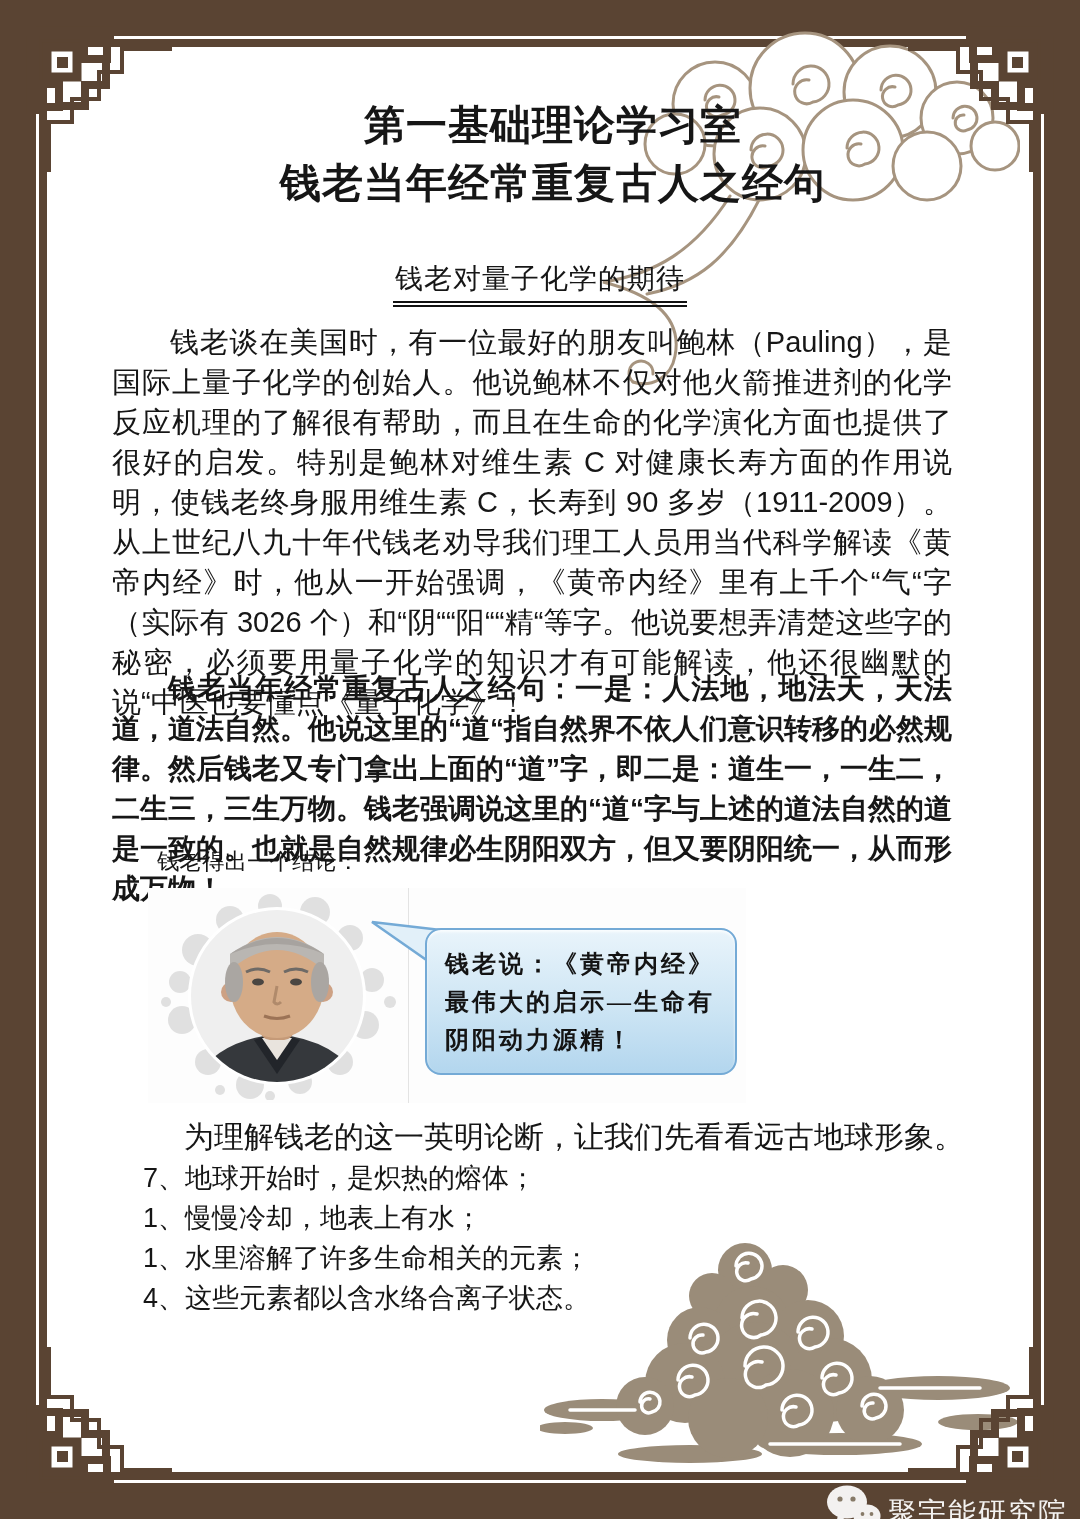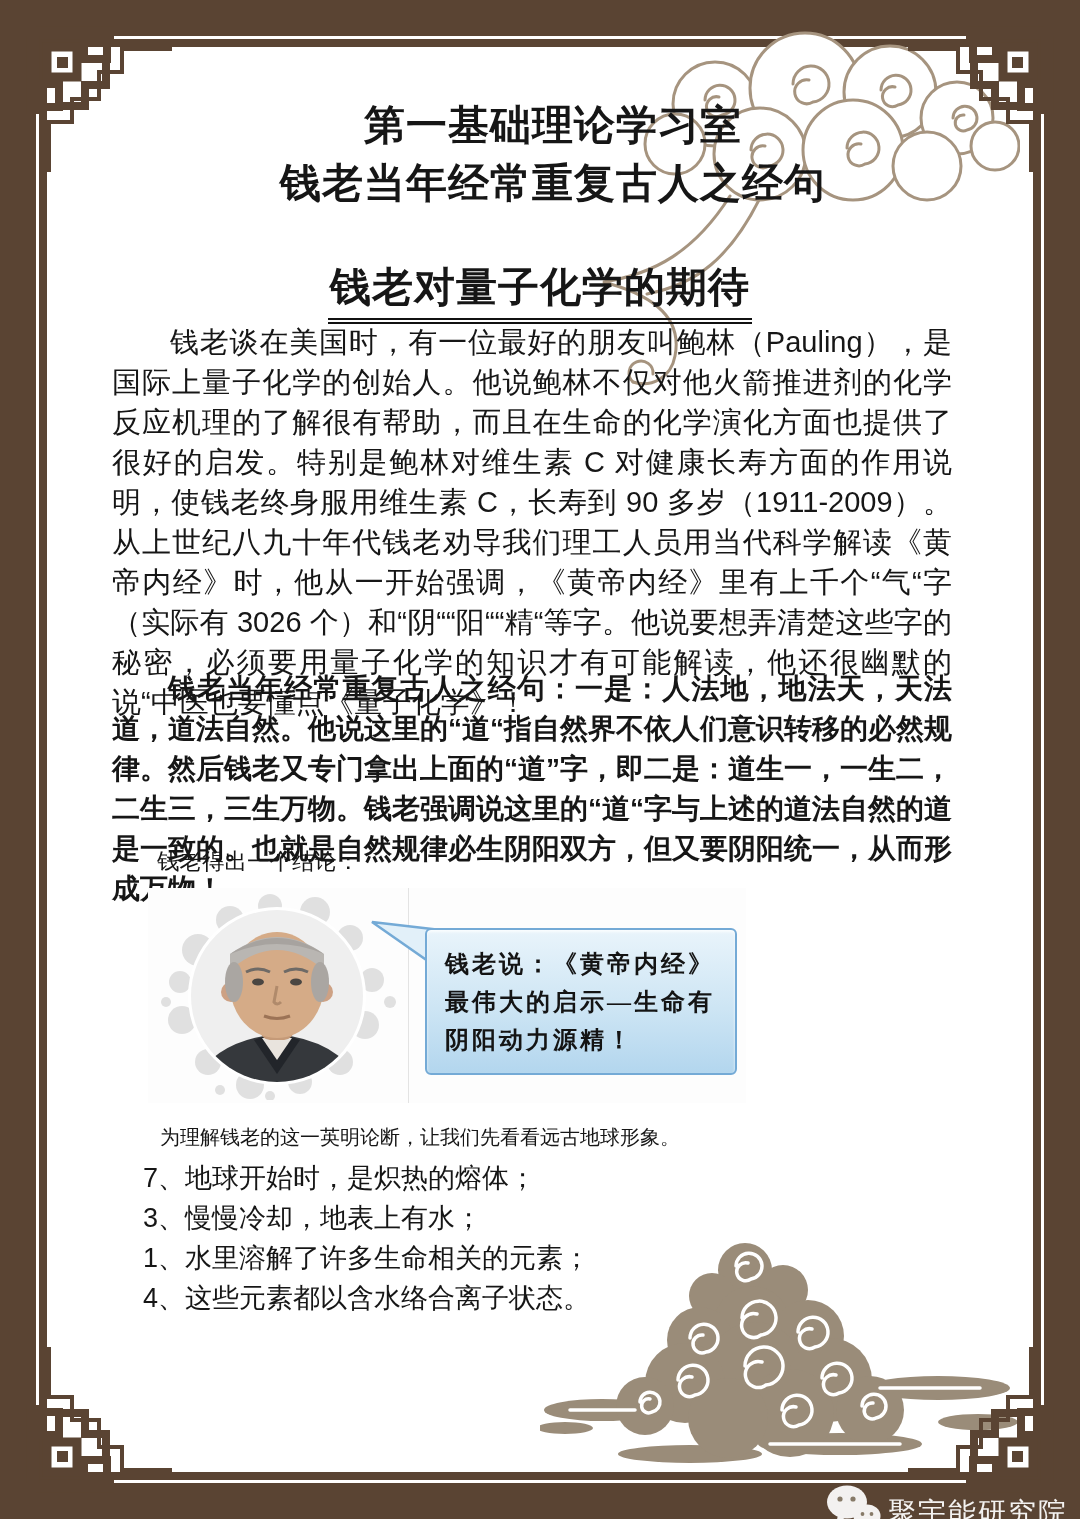--- a/index.html
+++ b/index.html
@@ -18,36 +18,36 @@
   
   .cloud-top{position:absolute;left:555px;top:26px;z-index:1;}
   .cloud-bottom{position:absolute;left:540px;top:1238px;z-index:1;}
 
   
   .txt{position:absolute;color:#161616;z-index:3;}
   .title-line{left:13px;width:100%;text-align:center;font-size:41px;font-weight:600;letter-spacing:1px;}
   .title-1{top:98px;}
   .title-2{top:156px;}
   .heading-wrap{top:260px;left:0;width:100%;text-align:center;}
-  .heading{display:inline-block;font-size:41px;font-weight:700;letter-spacing:1px;border-bottom:6px double #111;padding:0 2px 3px 2px;}
+  .heading{display:inline-block;font-size:28px;font-weight:400;letter-spacing:1px;border-bottom:6px double #111;padding:0 2px 3px 2px;}
   .body-par{left:112px;width:840px;text-align:justify;word-break:break-all;}
   .p1{top:322px;font-size:29px;line-height:40px;text-indent:2em;}
   .p2{top:669px;font-size:28px;line-height:40px;font-weight:bold;text-indent:2em;}
   .p3{top:842px;font-size:22.5px;line-height:40px;text-indent:2em;}
-  .intro{top:1116px;left:112px;width:860px;font-size:20px;line-height:42px;text-indent:2.4em;}
+  .intro{top:1116px;left:112px;width:860px;font-size:30px;line-height:42px;text-indent:2.4em;}
   .list-block{top:1158px;left:143px;width:820px;font-size:27px;line-height:40px;}
   .list-item{margin:0;}
 
   
   .figure-zone{position:absolute;left:148px;top:888px;width:598px;height:215px;z-index:3;background:#fdfdfd;}
   .figure-seam{position:absolute;left:260px;top:0;width:1px;height:215px;background:rgba(0,0,0,.10);}
   .portrait{position:absolute;left:2px;top:2px;}
   .bubble-tail{position:absolute;left:222px;top:32px;z-index:3;}
   .bubble{position:absolute;left:277px;top:40px;width:272px;padding:15px 18px 14px 18px;
-          background:linear-gradient(#e9f4fb,#cde5f4 55%,#b3d6ee);border:2px solid #74aad6;border-radius:6px;
+          background:linear-gradient(#e9f4fb,#cde5f4 55%,#b3d6ee);border:2px solid #74aad6;border-radius:16px;
           box-shadow:inset 0 2px 3px rgba(255,255,255,.8);
           font-family:"Liberation Serif","DejaVu Serif",serif;font-weight:bold;font-size:24px;line-height:38px;
           letter-spacing:3px;color:#141414;z-index:4;}
 
   
   .watermark{position:absolute;left:826px;top:1484px;display:flex;align-items:flex-end;z-index:6;}
   .watermark-text{color:rgba(255,255,255,.93);font-size:28px;letter-spacing:2px;margin-left:6px;white-space:nowrap;}
 </style>
 </head>
 <body>
@@ -205,21 +205,21 @@
     </svg>
     <svg class="bubble-tail" width="90" height="70" viewBox="0 0 90 70">
       <polygon points="88,12 2,2 88,62" fill="#e2f0f9" stroke="#74aad6" stroke-width="2.5"></polygon>
     </svg>
     <div class="bubble">钱老说：《黄帝内经》最伟大的启示—生命有阴阳动力源精！</div>
   </div>
 
   <div class="txt intro">为理解钱老的这一英明论断，让我们先看看远古地球形象。</div>
   <div class="txt list-block">
     <p class="list-item">7、地球开始时，是炽热的熔体；</p>
-    <p class="list-item">3、慢慢冷却，地表上有水；</p>
+    <p class="list-item">1、慢慢冷却，地表上有水；</p>
     <p class="list-item">1、水里溶解了许多生命相关的元素；</p>
     <p class="list-item">4、这些元素都以含水络合离子状态。</p>
   </div>
 
   <div class="watermark">
     <svg width="56" height="48" viewBox="0 0 56 48" opacity="0.93">
       <ellipse cx="21" cy="18" rx="20" ry="16.5" fill="#ffffff"></ellipse>
       <polygon points="12,31 10,40 20,33" fill="#ffffff"></polygon>
       <circle cx="14" cy="15" r="2.6" fill="#8b7f6d"></circle>
       <circle cx="27" cy="15" r="2.6" fill="#8b7f6d"></circle>

